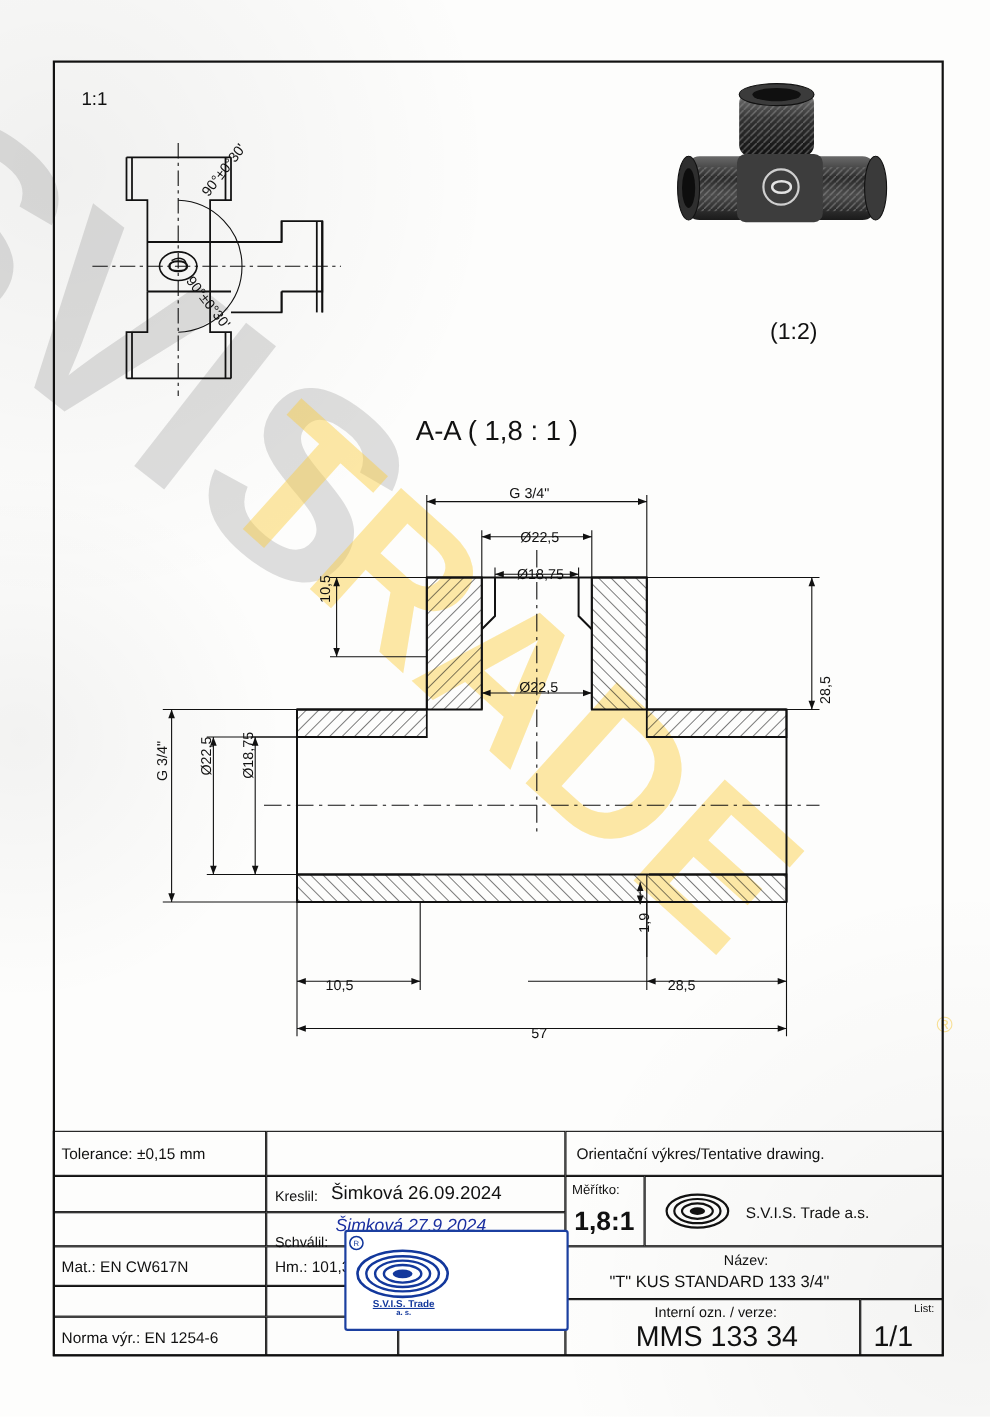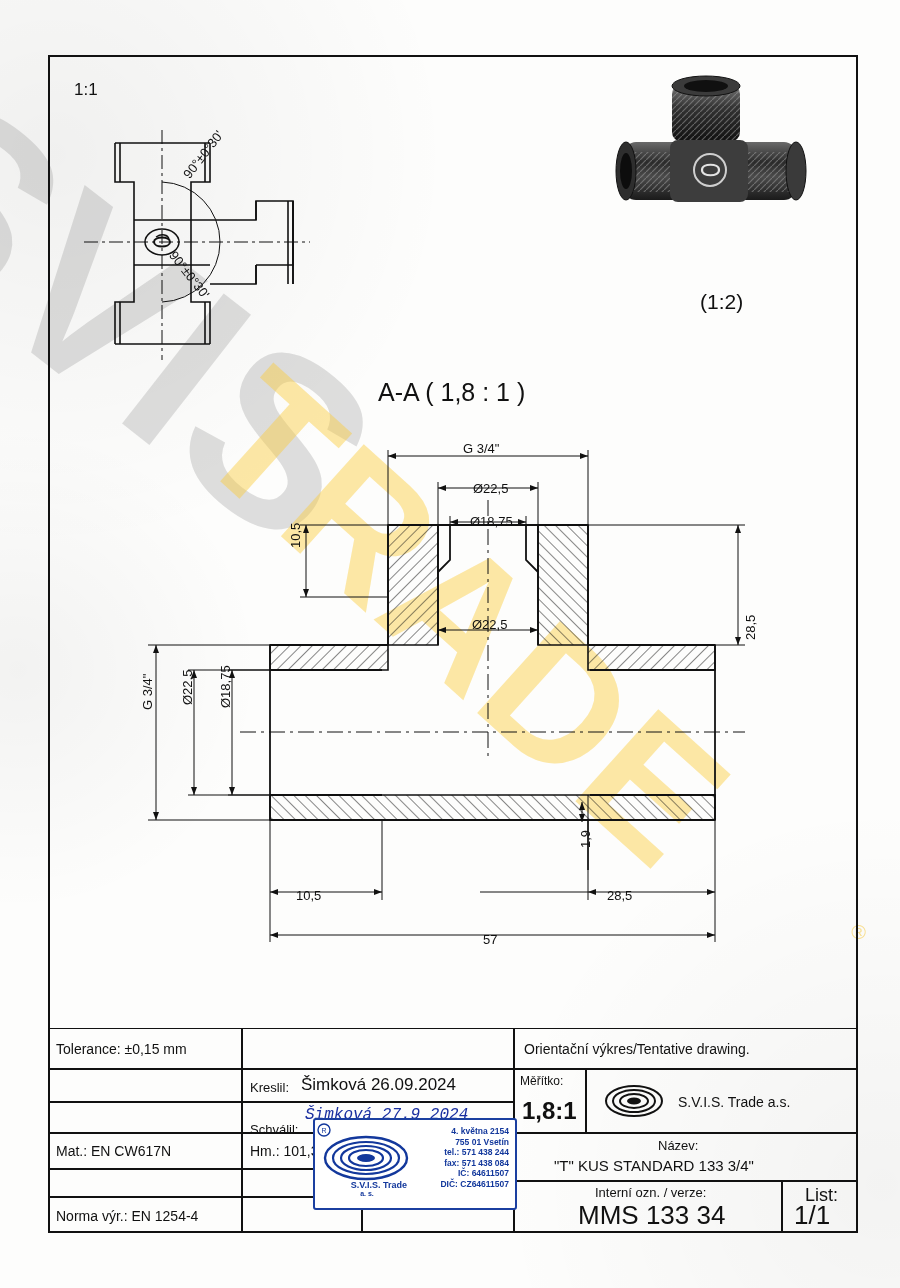--- a/index.html
+++ b/index.html
@@ -36,21 +36,21 @@
 
   
   .stamp{position:absolute;left:313px;top:1118px;width:200px;height:88px;border:2px solid #1b3fa0;border-radius:3px;background:#fff;overflow:hidden;}
   .spiral{position:absolute;left:8px;top:14px;width:86px;height:52px;}
   .stamp-right{position:absolute;left:100px;top:6px;font-size:8.5px;line-height:10.5px;color:#13389c;font-weight:bold;text-align:right;width:94px;}
 
   
   .swirl{position:absolute;}
 
   svg{display:block;overflow:visible;}
-  .sig{font-family:Liberation Mono, monospace;font-style:italic;color:#1a2fa0;}
+  .sig{font-family:Liberation Sans, sans-serif;font-style:italic;color:#1a2fa0;}
 </style>
 </head>
 <body>
 
 <div class="scan"></div>
 
 <div class="wm wm-grey">SVIS</div>
 <div class="wm wm-yellow">TRADE</div>
 <div class="wm-r">®</div>
 
@@ -315,45 +315,37 @@
   <div class="txt" style="left:506px;top:129px;font-size:15px;">"T" KUS STANDARD 133 3/4"</div>
 
   <div class="cell" style="left:0;top:141px;width:194px;height:28px;"></div>
   <div class="cell" style="left:194px;top:141px;width:120px;height:28px;"></div>
 
   <div class="cell" style="left:466px;top:153px;width:268px;height:52px;"></div>
   <div class="txt" style="left:547px;top:157px;font-size:13px;">Interní ozn. / verze:</div>
   <div class="txt" style="left:530px;top:172px;font-size:26px;">MMS 133 34</div>
 
   <div class="cell" style="left:734px;top:153px;width:76px;height:52px;"></div>
-  <div class="txt" style="left:757px;top:157px;font-size:18px;">List:</div>
+  <div class="txt" style="left:783px;top:157px;font-size:10px;">List:</div>
   <div class="txt" style="left:746px;top:172px;font-size:26px;text-align:right;">1/1</div>
 
   <div class="cell" style="left:0;top:169px;width:194px;height:36px;"></div>
-  <div class="txt" style="left:8px;top:180px;font-size:14px;">Norma výr.: EN 1254-4</div>
+  <div class="txt" style="left:8px;top:180px;font-size:14px;">Norma výr.: EN 1254-6</div>
   <div class="cell" style="left:194px;top:169px;width:120px;height:36px;"></div>
 </div>
 
 <div class="stamp">
   <svg class="spiral" viewBox="0 0 86 52">
     <ellipse cx="43" cy="24" rx="41" ry="21" fill="none" stroke="#13389c" stroke-width="2.4"></ellipse>
     <ellipse cx="43" cy="24" rx="33" ry="16" fill="none" stroke="#13389c" stroke-width="2.2"></ellipse>
     <ellipse cx="43" cy="24" rx="25" ry="12" fill="none" stroke="#13389c" stroke-width="2.2"></ellipse>
     <ellipse cx="43" cy="24" rx="17" ry="8" fill="none" stroke="#13389c" stroke-width="2.2"></ellipse>
     <ellipse cx="43" cy="24" rx="9" ry="4" fill="#13389c"></ellipse>
   </svg>
   <div style="position:absolute;left:0;top:2px;width:18px;height:14px;">
     <svg width="18" height="14">
       <circle cx="9" cy="8" r="6" fill="none" stroke="#13389c" stroke-width="1.4"></circle>
       <text x="9" y="11" font-size="7" fill="#13389c" text-anchor="middle" font-family="Liberation Sans, sans-serif">R</text>
     </svg>
   </div>
-  <div class="stamp-right">
-    <div>4. května 2154</div>
-    <div>755 01 Vsetín</div>
-    <div>tel.: 571 438 244</div>
-    <div>fax: 571 438 084</div>
-    <div>IČ: 64611507</div>
-    <div>DIČ: CZ64611507</div>
-  </div>
-  <div style="position:absolute;left:12px;top:60px;width:80px;text-align:right;font-size:9px;font-weight:bold;color:#13389c;">S.V.I.S. Trade</div>
+  <div style="position:absolute;left:12px;top:60px;width:80px;text-align:center;font-size:9px;font-weight:bold;color:#13389c;text-decoration:underline;">S.V.I.S. Trade</div>
   <div style="position:absolute;left:12px;top:70px;width:80px;text-align:center;font-size:7px;font-weight:bold;color:#13389c;">a. s.</div>
 </div>
 
 </body></html>

